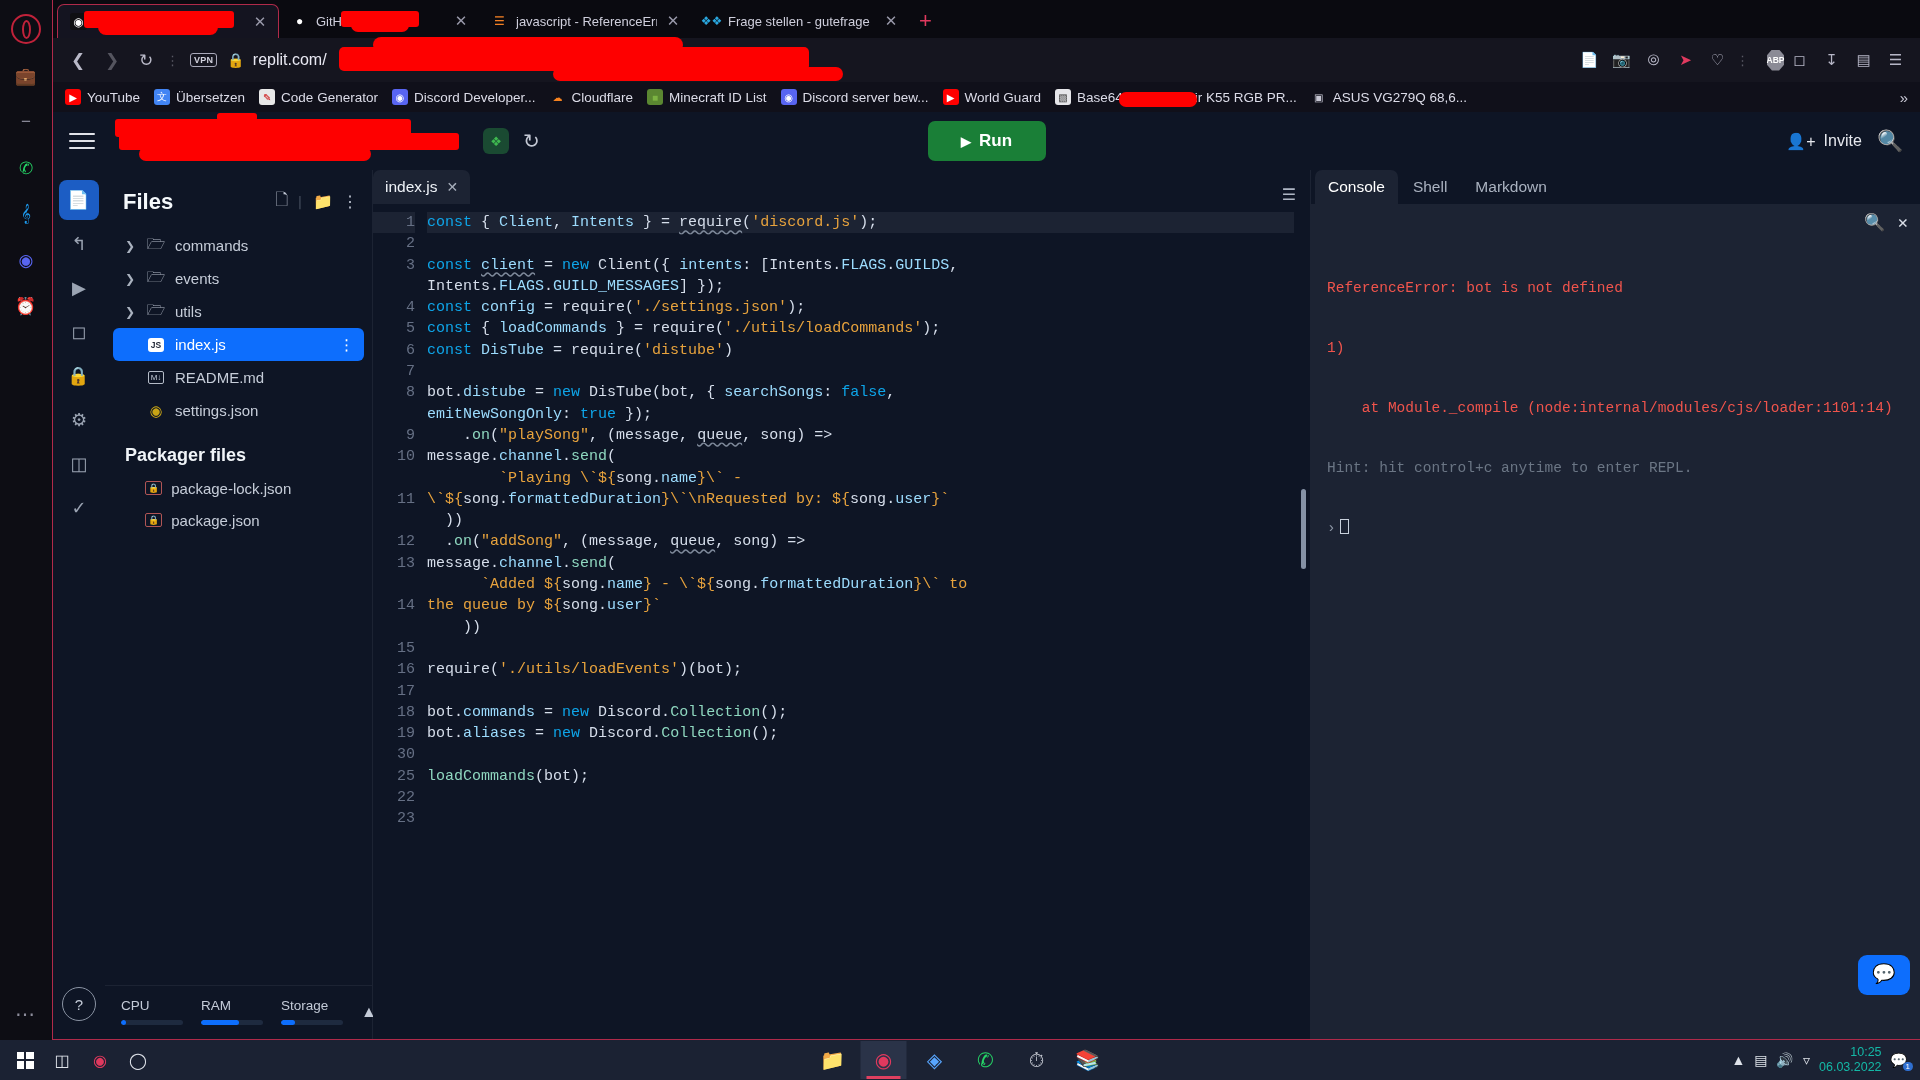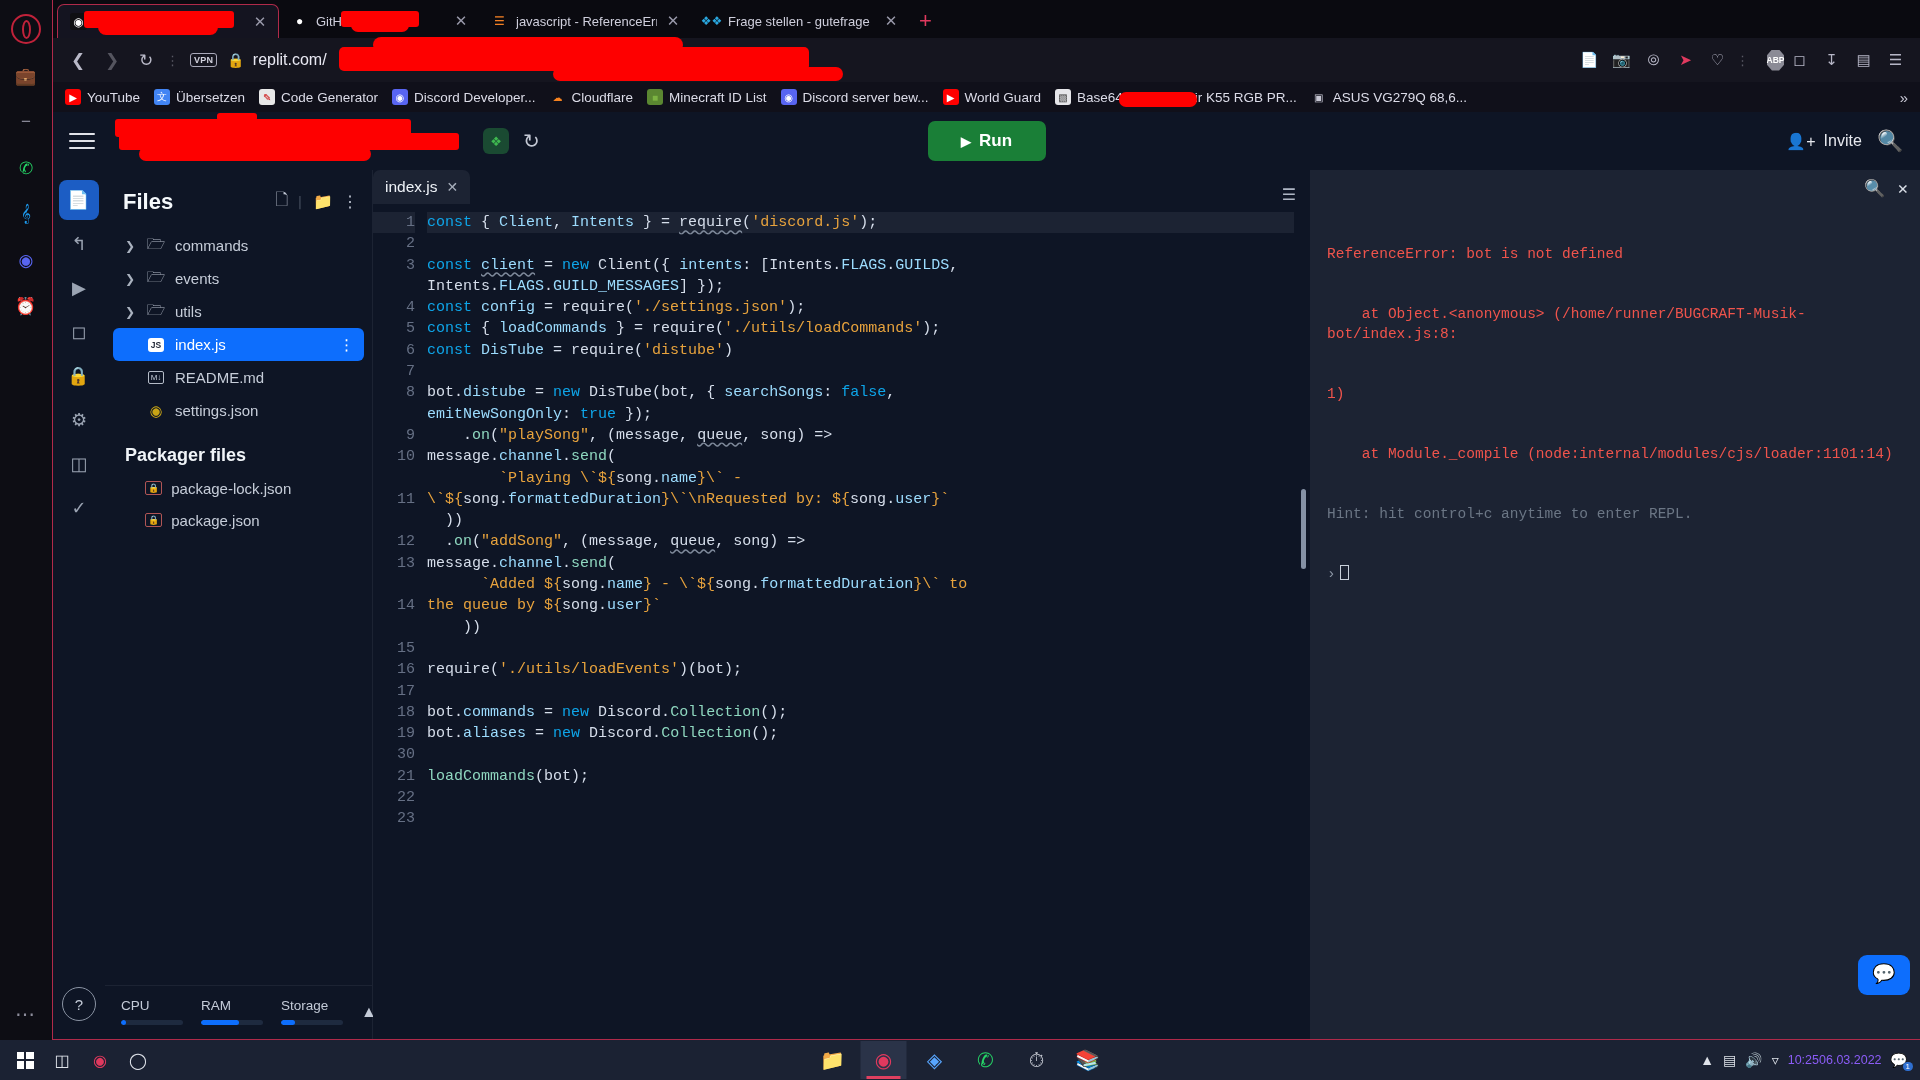--- a/index.html
+++ b/index.html
@@ -190,21 +190,21 @@
   .tb-start { width: 30px; height: 26px; display:flex; align-items:center; justify-content:center;}
   .win-grid { display:grid; grid-template-columns: 1fr 1fr; grid-gap: 2px; width: 17px; height: 17px;}
   .win-grid i { background:#fff; display:block; }
   .tb-ico { width: 32px; height: 30px; display:flex; align-items:center; justify-content:center; font-size: 16px; color:#dfe3ea;}
   .tb-center { position:absolute; left: 50%; transform:translateX(-50%); display:flex; align-items:center; gap: 5px; }
   .tb-app { width: 46px; height: 38px; display:flex; align-items:center; justify-content:center; font-size: 20px; position:relative;}
   .tb-app.active::after { content:""; position:absolute; bottom:0; left: 6px; right: 6px; height: 3px; background:#e04060; }
   .tb-app.active { background:#2a3348; }
   .tb-right { margin-left:auto; display:flex; align-items:center; gap: 9px; padding-right: 12px; color:#e2e6ee; font-size: 14px;}
   .tray-ico { font-size: 14px; color:#dfe3ea; }
-  .clock { display:flex; flex-direction:row; align-items:flex-end; font-size: 12.5px; line-height:15px; color:#8b5cf6;}
+  .clock { display:flex; flex-direction:column; align-items:flex-end; font-size: 12.5px; line-height:15px; color:#14b8a6;}
   .notif-badge { position:relative; }
   .notif-badge .cnt { position:absolute; right:-5px; bottom:-3px; background:#2f6fd0; color:#fff; font-size:8px;
      border-radius: 7px; padding: 0 3px; }
 
   
   .redact { background:#fe0000; position:absolute; border-radius: 3px; }
 </style>
 </head>
 <body>
 
@@ -485,44 +485,48 @@
                   <div>13</div>
                   <div class="blank">.</div>
                   <div>14</div>
                   <div class="blank">.</div>
                   <div>15</div>
                   <div>16</div>
                   <div>17</div>
                   <div>18</div>
                   <div>19</div>
                   <div>30</div>
-                  <div>21</div>
+                  <div>25</div>
                   <div>22</div>
                   <div>23</div>
                 </div>
               <div class="codetext" id="codetext"><div class="hl-line" style="min-height: 21.3px;"><span class="k">const</span> { <span class="id">Client</span>, <span class="id">Intents</span> } = <span class="squig">require</span>(<span class="str">'discord.js'</span>);</div><div style="min-height: 21.3px;">&nbsp;</div><div style="min-height: 21.3px;"><span class="k">const</span> <span class="squig id">client</span> = <span class="k">new</span> <span class="pl">Client</span>({ <span class="prop">intents</span>: [<span class="pl">Intents</span>.<span class="prop">FLAGS</span>.<span class="prop">GUILDS</span>,
 <span class="pl">Intents</span>.<span class="prop">FLAGS</span>.<span class="prop">GUILD_MESSAGES</span>] });</div><div style="min-height: 21.3px;"><span class="k">const</span> <span class="id">config</span> = <span class="pl">require</span>(<span class="str">'./settings.json'</span>);</div><div style="min-height: 21.3px;"><span class="k">const</span> { <span class="id">loadCommands</span> } = <span class="pl">require</span>(<span class="str">'./utils/loadCommands'</span>);</div><div style="min-height: 21.3px;"><span class="k">const</span> <span class="id">DisTube</span> = <span class="pl">require</span>(<span class="str">'distube'</span>)</div><div style="min-height: 21.3px;">&nbsp;</div><div style="min-height: 21.3px;"><span class="pl">bot</span>.<span class="prop">distube</span> = <span class="k">new</span> <span class="pl">DisTube</span>(<span class="pl">bot</span>, { <span class="prop">searchSongs</span>: <span class="k">false</span>,
 <span class="prop">emitNewSongOnly</span>: <span class="k">true</span> });</div><div style="min-height: 21.3px;">    .<span class="meth">on</span>(<span class="str">"playSong"</span>, (<span class="pl">message</span>, <span class="squig pl">queue</span>, <span class="pl">song</span>) =&gt;
 <span class="pl">message</span>.<span class="prop">channel</span>.<span class="meth">send</span>(</div><div style="min-height: 21.3px;">        <span class="str">`Playing \`${</span><span class="pl">song</span>.<span class="prop">name</span><span class="str">}\` -</span>
 <span class="str">\`${</span><span class="pl">song</span>.<span class="prop">formattedDuration</span><span class="str">}\`\nRequested by: ${</span><span class="pl">song</span>.<span class="prop">user</span><span class="str">}`</span></div><div style="min-height: 21.3px;">  ))</div><div style="min-height: 21.3px;">  .<span class="meth">on</span>(<span class="str">"addSong"</span>, (<span class="pl">message</span>, <span class="squig pl">queue</span>, <span class="pl">song</span>) =&gt;
 <span class="pl">message</span>.<span class="prop">channel</span>.<span class="meth">send</span>(</div><div style="min-height: 21.3px;">      <span class="str">`Added ${</span><span class="pl">song</span>.<span class="prop">name</span><span class="str">} - \`${</span><span class="pl">song</span>.<span class="prop">formattedDuration</span><span class="str">}\` to</span>
 <span class="str">the queue by ${</span><span class="pl">song</span>.<span class="prop">user</span><span class="str">}`</span></div><div style="min-height: 21.3px;">    ))</div><div style="min-height: 21.3px;">&nbsp;</div><div style="min-height: 21.3px;"><span class="pl">require</span>(<span class="str">'./utils/loadEvents'</span>)(<span class="pl">bot</span>);</div><div style="min-height: 21.3px;">&nbsp;</div><div style="min-height: 21.3px;"><span class="pl">bot</span>.<span class="prop">commands</span> = <span class="k">new</span> <span class="pl">Discord</span>.<span class="meth">Collection</span>();</div><div style="min-height: 21.3px;"><span class="pl">bot</span>.<span class="prop">aliases</span> = <span class="k">new</span> <span class="pl">Discord</span>.<span class="meth">Collection</span>();</div><div style="min-height: 21.3px;">&nbsp;</div><div style="min-height: 21.3px;"><span class="meth">loadCommands</span>(<span class="pl">bot</span>);</div><div style="min-height: 21.3px;">&nbsp;</div></div>
             </div>
             <div class="code-sb"></div>
           </div>
         </div>
 
         <div class="console-pane">
+          <div class="ctabs">
+            <div class="ctab active">Console</div>
+            <div class="ctab">Shell</div>
+            <div class="ctab">Markdown</div>
+          </div>
           <div class="cbody">
             <div class="cbody-acts">
               <span>🔍</span>
               <span>✕</span>
             </div>
             <div>ReferenceError: bot is not defined</div>
-            <div>    at Object.&lt;anonymous&gt; (/home/runner/BUGCRAFT-Musik-bot/index.js:8:</div>
             <div>1)</div>
             <div>    at Module._compile (node:internal/modules/cjs/loader:1101:14)</div>
             <div class="hint">Hint: hit control+c anytime to enter REPL.</div>
             <div><span class="cprompt">›</span><span class="cursor-blk"></span></div>
             <div class="chat-bubble">💬</div>
           </div>
         </div>
 
       </div>
     </div>

